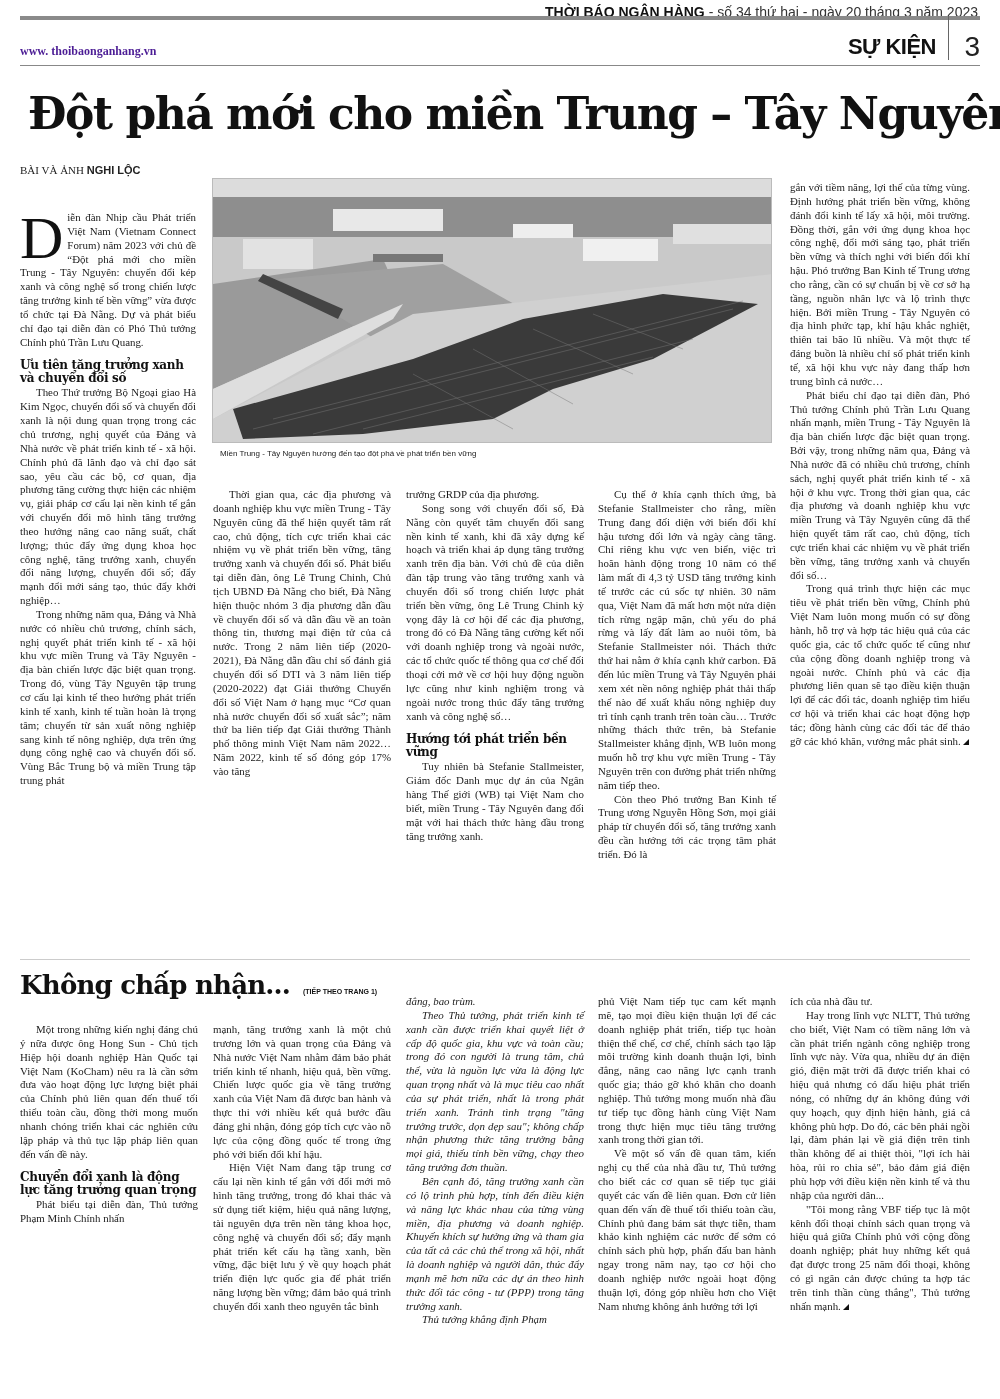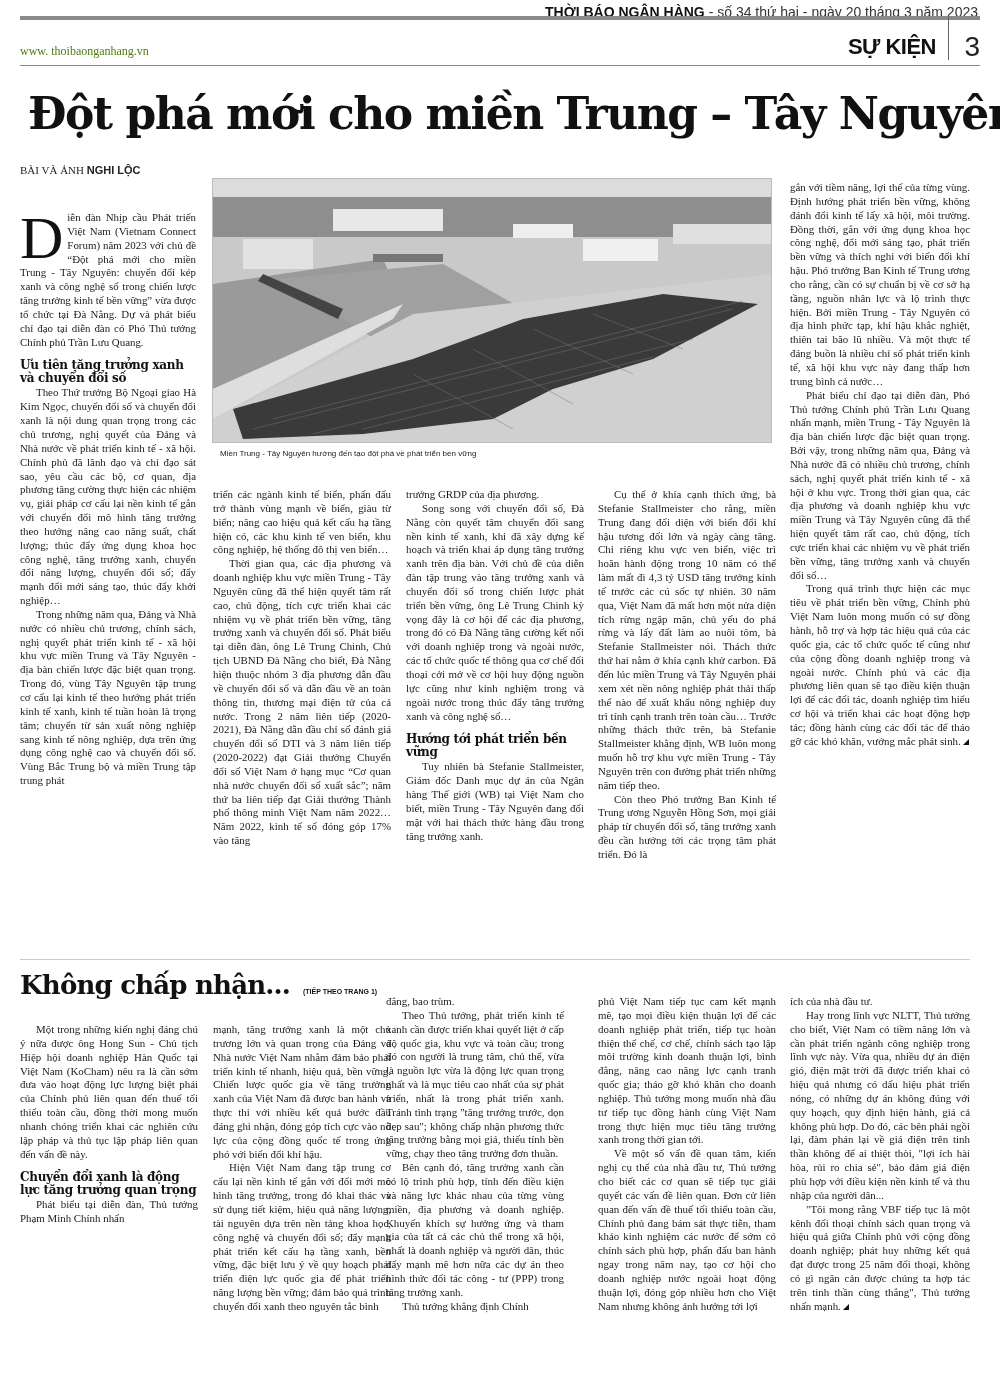--- a/index.html
+++ b/index.html
@@ -2,21 +2,21 @@
 <html><head>
 <meta charset="utf-8">
 <style>
   * { box-sizing: border-box; margin: 0; padding: 0; }
   html, body { width: 1000px; height: 1399px; background: #ffffff; overflow: hidden; }
   body { position: relative; font-family: "Liberation Serif", serif; color: #1a1a1a; }
 
   .masthead-info { position: absolute; right: 22px; top: 4px; font-family: "Liberation Sans", sans-serif; font-size: 14px; color: #333; white-space: nowrap; }
   .masthead-info b { font-weight: 700; color: #111; }
   .top-rule { position: absolute; left: 20px; right: 20px; top: 16px; height: 4px; background: #8a8a8a; }
-  .site-url { position: absolute; left: 20px; top: 44px; font-family: "Liberation Serif", serif; font-weight: 400; font-size: 12px; color: #4d7c0f; }
+  .site-url { position: absolute; left: 20px; top: 44px; font-family: "Liberation Serif", serif; font-weight: 700; font-size: 12px; color: #4c1d95; }
   .section-label { position: absolute; right: 64px; top: 34px; font-family: "Liberation Sans", sans-serif; font-weight: 700; font-size: 22px; color: #111; letter-spacing: -0.5px; margin-left: 14px; }
   .section-divider { position: absolute; right: 51px; top: 16px; width: 1px; height: 44px; background: #666; }
   .page-number { position: absolute; right: 20px; top: 31px; font-family: "Liberation Sans", sans-serif; font-size: 28px; color: #222; font-weight: 400; }
   .header-rule { position: absolute; left: 20px; right: 20px; top: 65px; height: 1px; background: #888; }
 
   .headline { position: absolute; left: 28px; top: 88px; width: 950px; font-family: "DejaVu Serif", serif; font-weight: 700; font-size: 44px; letter-spacing: -1.5px; color: #111; white-space: nowrap; }
 
   .byline { position: absolute; left: 20px; top: 164px; font-size: 11px; color: #222; }
   .byline b { font-family: "Liberation Sans", sans-serif; font-weight: 700; }
 
@@ -91,21 +91,20 @@
 
 <div class="col" style="left:20px; top:192px; width:176px;">
   <span class="dropcap">D</span>
   <p class="noindent">iễn đàn Nhịp cầu Phát triển Việt Nam (Vietnam Connect Forum) năm 2023 với chủ đề “Đột phá mới cho miền Trung - Tây Nguyên: chuyển đổi kép xanh và công nghệ số trong chiến lược tăng trưởng kinh tế bền vững” vừa được tổ chức tại Đà Nẵng. Dự và phát biểu chỉ đạo tại diễn đàn có Phó Thủ tướng Chính phủ Trần Lưu Quang.</p>
   <h3>Ưu tiên tăng trưởng xanh và chuyển đổi số</h3>
   <p>Theo Thứ trưởng Bộ Ngoại giao Hà Kim Ngọc, chuyển đổi số và chuyển đổi xanh là nội dung quan trọng trong các chủ trương, nghị quyết của Đảng và Nhà nước về phát triển kinh tế - xã hội. Chính phủ đã lãnh đạo và chỉ đạo sát sao, yêu cầu các bộ, cơ quan, địa phương tăng cường thực hiện các nhiệm vụ, giải pháp cơ cấu lại nền kinh tế gắn với chuyển đổi mô hình tăng trưởng theo hướng nâng cao năng suất, chất lượng; thúc đẩy ứng dụng khoa học công nghệ, tăng trưởng xanh, chuyển đổi năng lượng, chuyển đổi số; đẩy mạnh đổi mới sáng tạo, thúc đẩy khởi nghiệp…</p>
   <p>Trong những năm qua, Đảng và Nhà nước có nhiều chủ trương, chính sách, nghị quyết phát triển kinh tế - xã hội khu vực miền Trung và Tây Nguyên - địa bàn chiến lược đặc biệt quan trọng. Trong đó, vùng Tây Nguyên tập trung cơ cấu lại kinh tế theo hướng phát triển kinh tế xanh, kinh tế tuần hoàn là trọng tâm; chuyển từ sản xuất nông nghiệp sang kinh tế nông nghiệp, dựa trên ứng dụng công nghệ cao và chuyển đổi số. Vùng Bắc Trung bộ và miền Trung tập trung phát</p>
 </div>
 
 <div class="col" style="left:213px; top:469px; width:178px;">
-  <p class="noindent">triển các ngành kinh tế biển, phấn đấu trở thành vùng mạnh về biển, giàu từ biển; nâng cao hiệu quả kết cấu hạ tầng hiện có, các khu kinh tế ven biển, khu công nghiệp, hệ thống đô thị ven biển…</p>
   <p>Thời gian qua, các địa phương và doanh nghiệp khu vực miền Trung - Tây Nguyên cũng đã thể hiện quyết tâm rất cao, chủ động, tích cực triển khai các nhiệm vụ về phát triển bền vững, tăng trưởng xanh và chuyển đổi số. Phát biểu tại diễn đàn, ông Lê Trung Chinh, Chủ tịch UBND Đà Nẵng cho biết, Đà Nẵng hiện thuộc nhóm 3 địa phương dẫn đầu về chuyển đổi số và dẫn đầu về an toàn thông tin, thương mại điện tử của cả nước. Trong 2 năm liên tiếp (2020-2021), Đà Nẵng dẫn đầu chỉ số đánh giá chuyển đổi số DTI và 3 năm liên tiếp (2020-2022) đạt Giải thưởng Chuyển đổi số Việt Nam ở hạng mục “Cơ quan nhà nước chuyển đổi số xuất sắc”; năm thứ ba liên tiếp đạt Giải thưởng Thành phố thông minh Việt Nam năm 2022… Năm 2022, kinh tế số đóng góp 17% vào tăng</p>
 </div>
 
 <div class="col" style="left:406px; top:469px; width:178px;">
   <p class="noindent">trưởng GRDP của địa phương.</p>
   <p>Song song với chuyển đổi số, Đà Nẵng còn quyết tâm chuyển đổi sang nền kinh tế xanh, khi đã xây dựng kế hoạch và triển khai áp dụng tăng trưởng xanh trên địa bàn. Với chủ đề của diễn đàn tập trung vào tăng trưởng xanh và chuyển đổi số trong chiến lược phát triển bền vững, ông Lê Trung Chinh kỳ vọng đây là cơ hội để các địa phương, trong đó có Đà Nẵng tăng cường kết nối với doanh nghiệp trong và ngoài nước, các tổ chức quốc tế thông qua cơ chế đối thoại cởi mở về cơ hội huy động nguồn lực cũng như kinh nghiệm trong và ngoài nước trong thúc đẩy tăng trưởng xanh và công nghệ số…</p>
   <h3>Hướng tới phát triển bền vững</h3>
   <p>Tuy nhiên bà Stefanie Stallmeister, Giám đốc Danh mục dự án của Ngân hàng Thế giới (WB) tại Việt Nam cho biết, miền Trung - Tây Nguyên đang đối mặt với hai thách thức hàng đầu trong tăng trưởng xanh.</p>
 </div>
 
@@ -129,25 +128,25 @@
   <p>Một trong những kiến nghị đáng chú ý nữa được ông Hong Sun - Chủ tịch Hiệp hội doanh nghiệp Hàn Quốc tại Việt Nam (KoCham) nêu ra là cần sớm đưa vào hoạt động lực lượng biệt phái của Chính phủ liên quan đến thuế tối thiểu toàn cầu, đồng thời mong muốn nhanh chóng triển khai các nghiên cứu lập pháp và thủ tục lập pháp liên quan đến vấn đề này.</p>
   <h3>Chuyển đổi xanh là động lực tăng trưởng quan trọng</h3>
   <p>Phát biểu tại diễn đàn, Thủ tướng Phạm Minh Chính nhấn</p>
 </div>
 
 <div class="col" style="left:213px; top:1004px; width:178px;">
   <p class="noindent">mạnh, tăng trưởng xanh là một chủ trương lớn và quan trọng của Đảng và Nhà nước Việt Nam nhằm đảm bảo phát triển kinh tế nhanh, hiệu quả, bền vững. Chiến lược quốc gia về tăng trưởng xanh của Việt Nam đã được ban hành và thực thi với nhiều kết quả bước đầu đáng ghi nhận, đóng góp tích cực vào nỗ lực của cộng đồng quốc tế trong ứng phó với biến đổi khí hậu.</p>
   <p>Hiện Việt Nam đang tập trung cơ cấu lại nền kinh tế gắn với đổi mới mô hình tăng trưởng, trong đó khai thác và sử dụng tiết kiệm, hiệu quả năng lượng, tài nguyên dựa trên nền tảng khoa học, công nghệ và chuyển đổi số; đẩy mạnh phát triển kết cấu hạ tầng xanh, bền vững, đặc biệt lưu ý về quy hoạch phát triển điện lực quốc gia để phát triển năng lượng bền vững; đảm bảo quá trình chuyển đổi xanh theo nguyên tắc bình</p>
 </div>
 
-<div class="col" style="left:386px; top:976px; width:178px;">
+<div class="col" style="left:406px; top:976px; width:178px;font-style:italic;">
   <p class="noindent">đẳng, bao trùm.</p>
   <p>Theo Thủ tướng, phát triển kinh tế xanh cần được triển khai quyết liệt ở cấp độ quốc gia, khu vực và toàn cầu; trong đó con người là trung tâm, chủ thể, vừa là nguồn lực vừa là động lực quan trọng nhất và là mục tiêu cao nhất của sự phát triển, nhất là trong phát triển xanh. Tránh tình trạng "tăng trưởng trước, dọn dẹp sau"; không chấp nhận phương thức tăng trưởng bằng mọi giá, thiếu tính bền vững, chạy theo tăng trưởng đơn thuần.</p>
   <p>Bên cạnh đó, tăng trưởng xanh cần có lộ trình phù hợp, tính đến điều kiện và năng lực khác nhau của từng vùng miền, địa phương và doanh nghiệp. Khuyến khích sự hưởng ứng và tham gia của tất cả các chủ thể trong xã hội, nhất là doanh nghiệp và người dân, thúc đẩy mạnh mẽ hơn nữa các dự án theo hình thức đối tác công - tư (PPP) trong tăng trưởng xanh.</p>
-  <p>Thủ tướng khẳng định Chính</p>
+  <p>Thủ tướng khẳng định Phạm</p>
 </div>
 
 <div class="col" style="left:598px; top:976px; width:178px;">
   <p class="noindent">phủ Việt Nam tiếp tục cam kết mạnh mẽ, tạo mọi điều kiện thuận lợi để các doanh nghiệp phát triển, tiếp tục hoàn thiện thể chế, cơ chế, chính sách tạo lập môi trường kinh doanh thuận lợi, bình đẳng, nâng cao năng lực cạnh tranh quốc gia; tháo gỡ khó khăn cho doanh nghiệp. Thủ tướng mong muốn nhà đầu tư tiếp tục đồng hành cùng Việt Nam trong thực hiện mục tiêu tăng trưởng xanh trong thời gian tới.</p>
   <p>Về một số vấn đề quan tâm, kiến nghị cụ thể của nhà đầu tư, Thủ tướng cho biết các cơ quan sẽ tiếp tục giải quyết các vấn đề liên quan. Đơn cử liên quan đến vấn đề thuế tối thiểu toàn cầu, Chính phủ đang bám sát thực tiễn, tham khảo kinh nghiệm các nước để sớm có chính sách phù hợp, phấn đấu ban hành ngay trong năm nay, tạo cơ hội cho doanh nghiệp nước ngoài hoạt động thuận lợi, đóng góp nhiều hơn cho Việt Nam nhưng không ảnh hưởng tới lợi</p>
 </div>
 
 <div class="col" style="left:790px; top:976px; width:180px;">
   <p class="noindent">ích của nhà đầu tư.</p>
   <p>Hay trong lĩnh vực NLTT, Thủ tướng cho biết, Việt Nam có tiềm năng lớn và cần phát triển ngành công nghiệp trong lĩnh vực này. Vừa qua, nhiều dự án điện gió, điện mặt trời đã được triển khai có hiệu quả nhưng có dấu hiệu phát triển nóng, có những dự án không đúng với quy hoạch, quy định hiện hành, giá cả không phù hợp. Do đó, các bên phải ngồi lại, đàm phán lại về giá điện trên tinh thần không để ai thiệt thòi, "lợi ích hài hòa, rủi ro chia sẻ", bảo đảm giá điện phù hợp với điều kiện nền kinh tế và thu nhập của người dân...</p>

